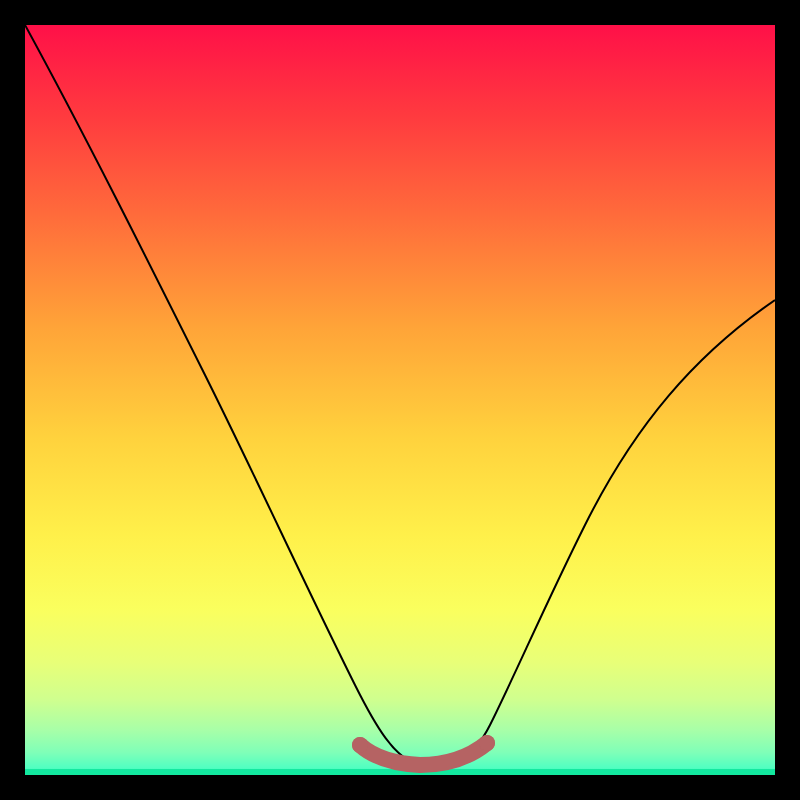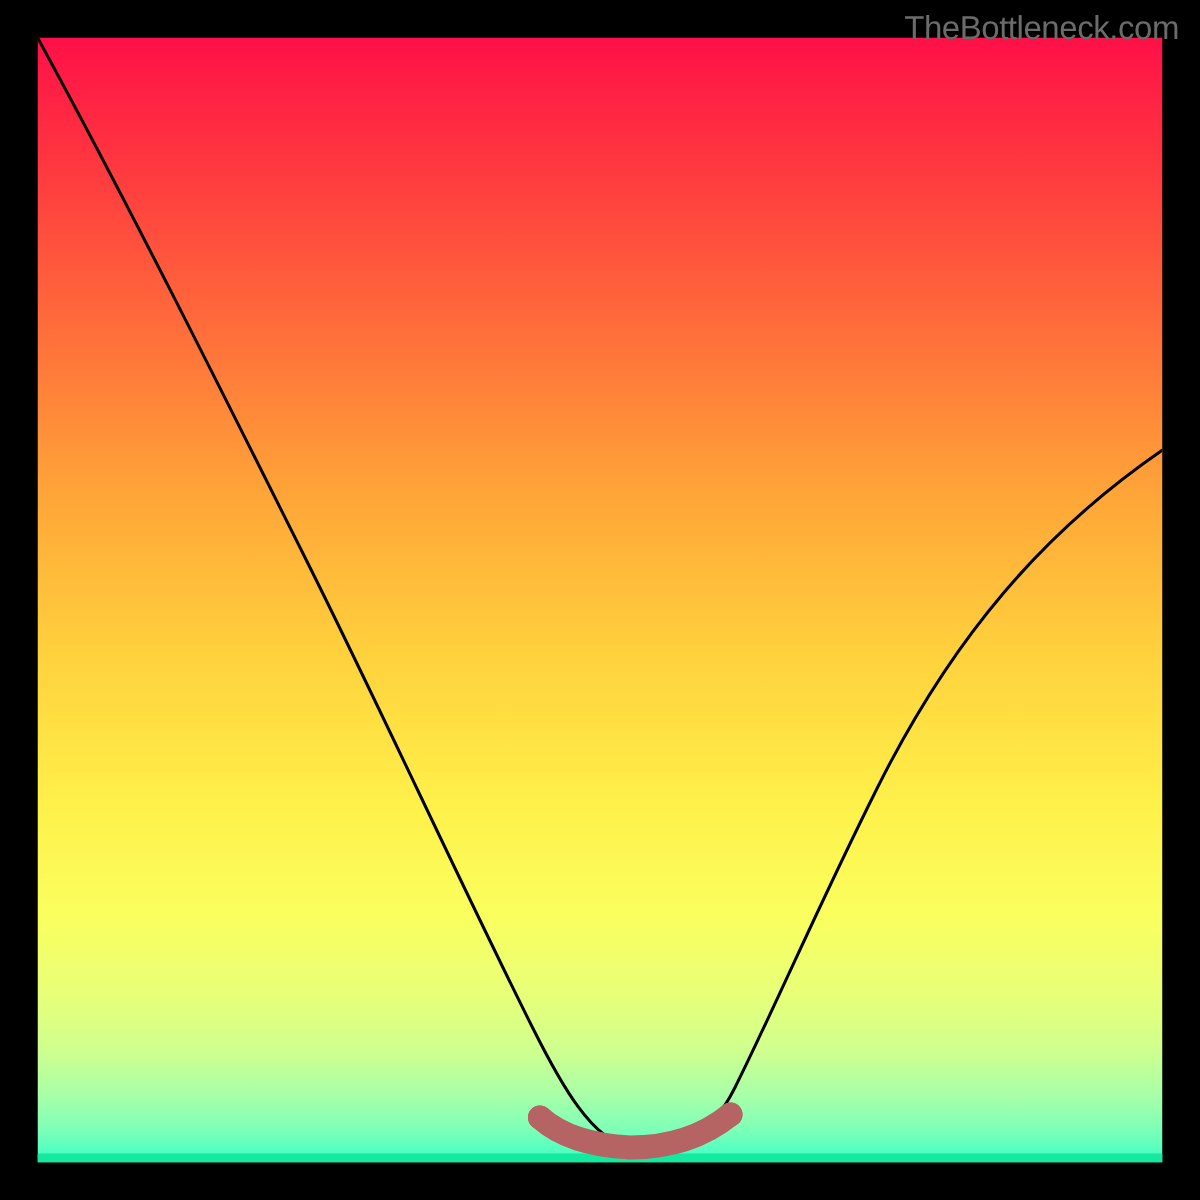--- a/index.html
+++ b/index.html
@@ -92,14 +92,13 @@
                C 610 400, 670 330, 750 275"></path>
 
       <path fill="none" stroke="#b56363" stroke-width="16" stroke-linecap="round" d="M 335 720
                Q 355 738, 395 740
                Q 435 740, 462 718"></path>
       <circle cx="335" cy="720" r="8" fill="#b56363"></circle>
       <circle cx="462" cy="718" r="8" fill="#b56363"></circle>
     </svg>
   </div>
 
-  <div class="watermark">TheBottleneck.com</div>
 </div>
 
 </body></html>

